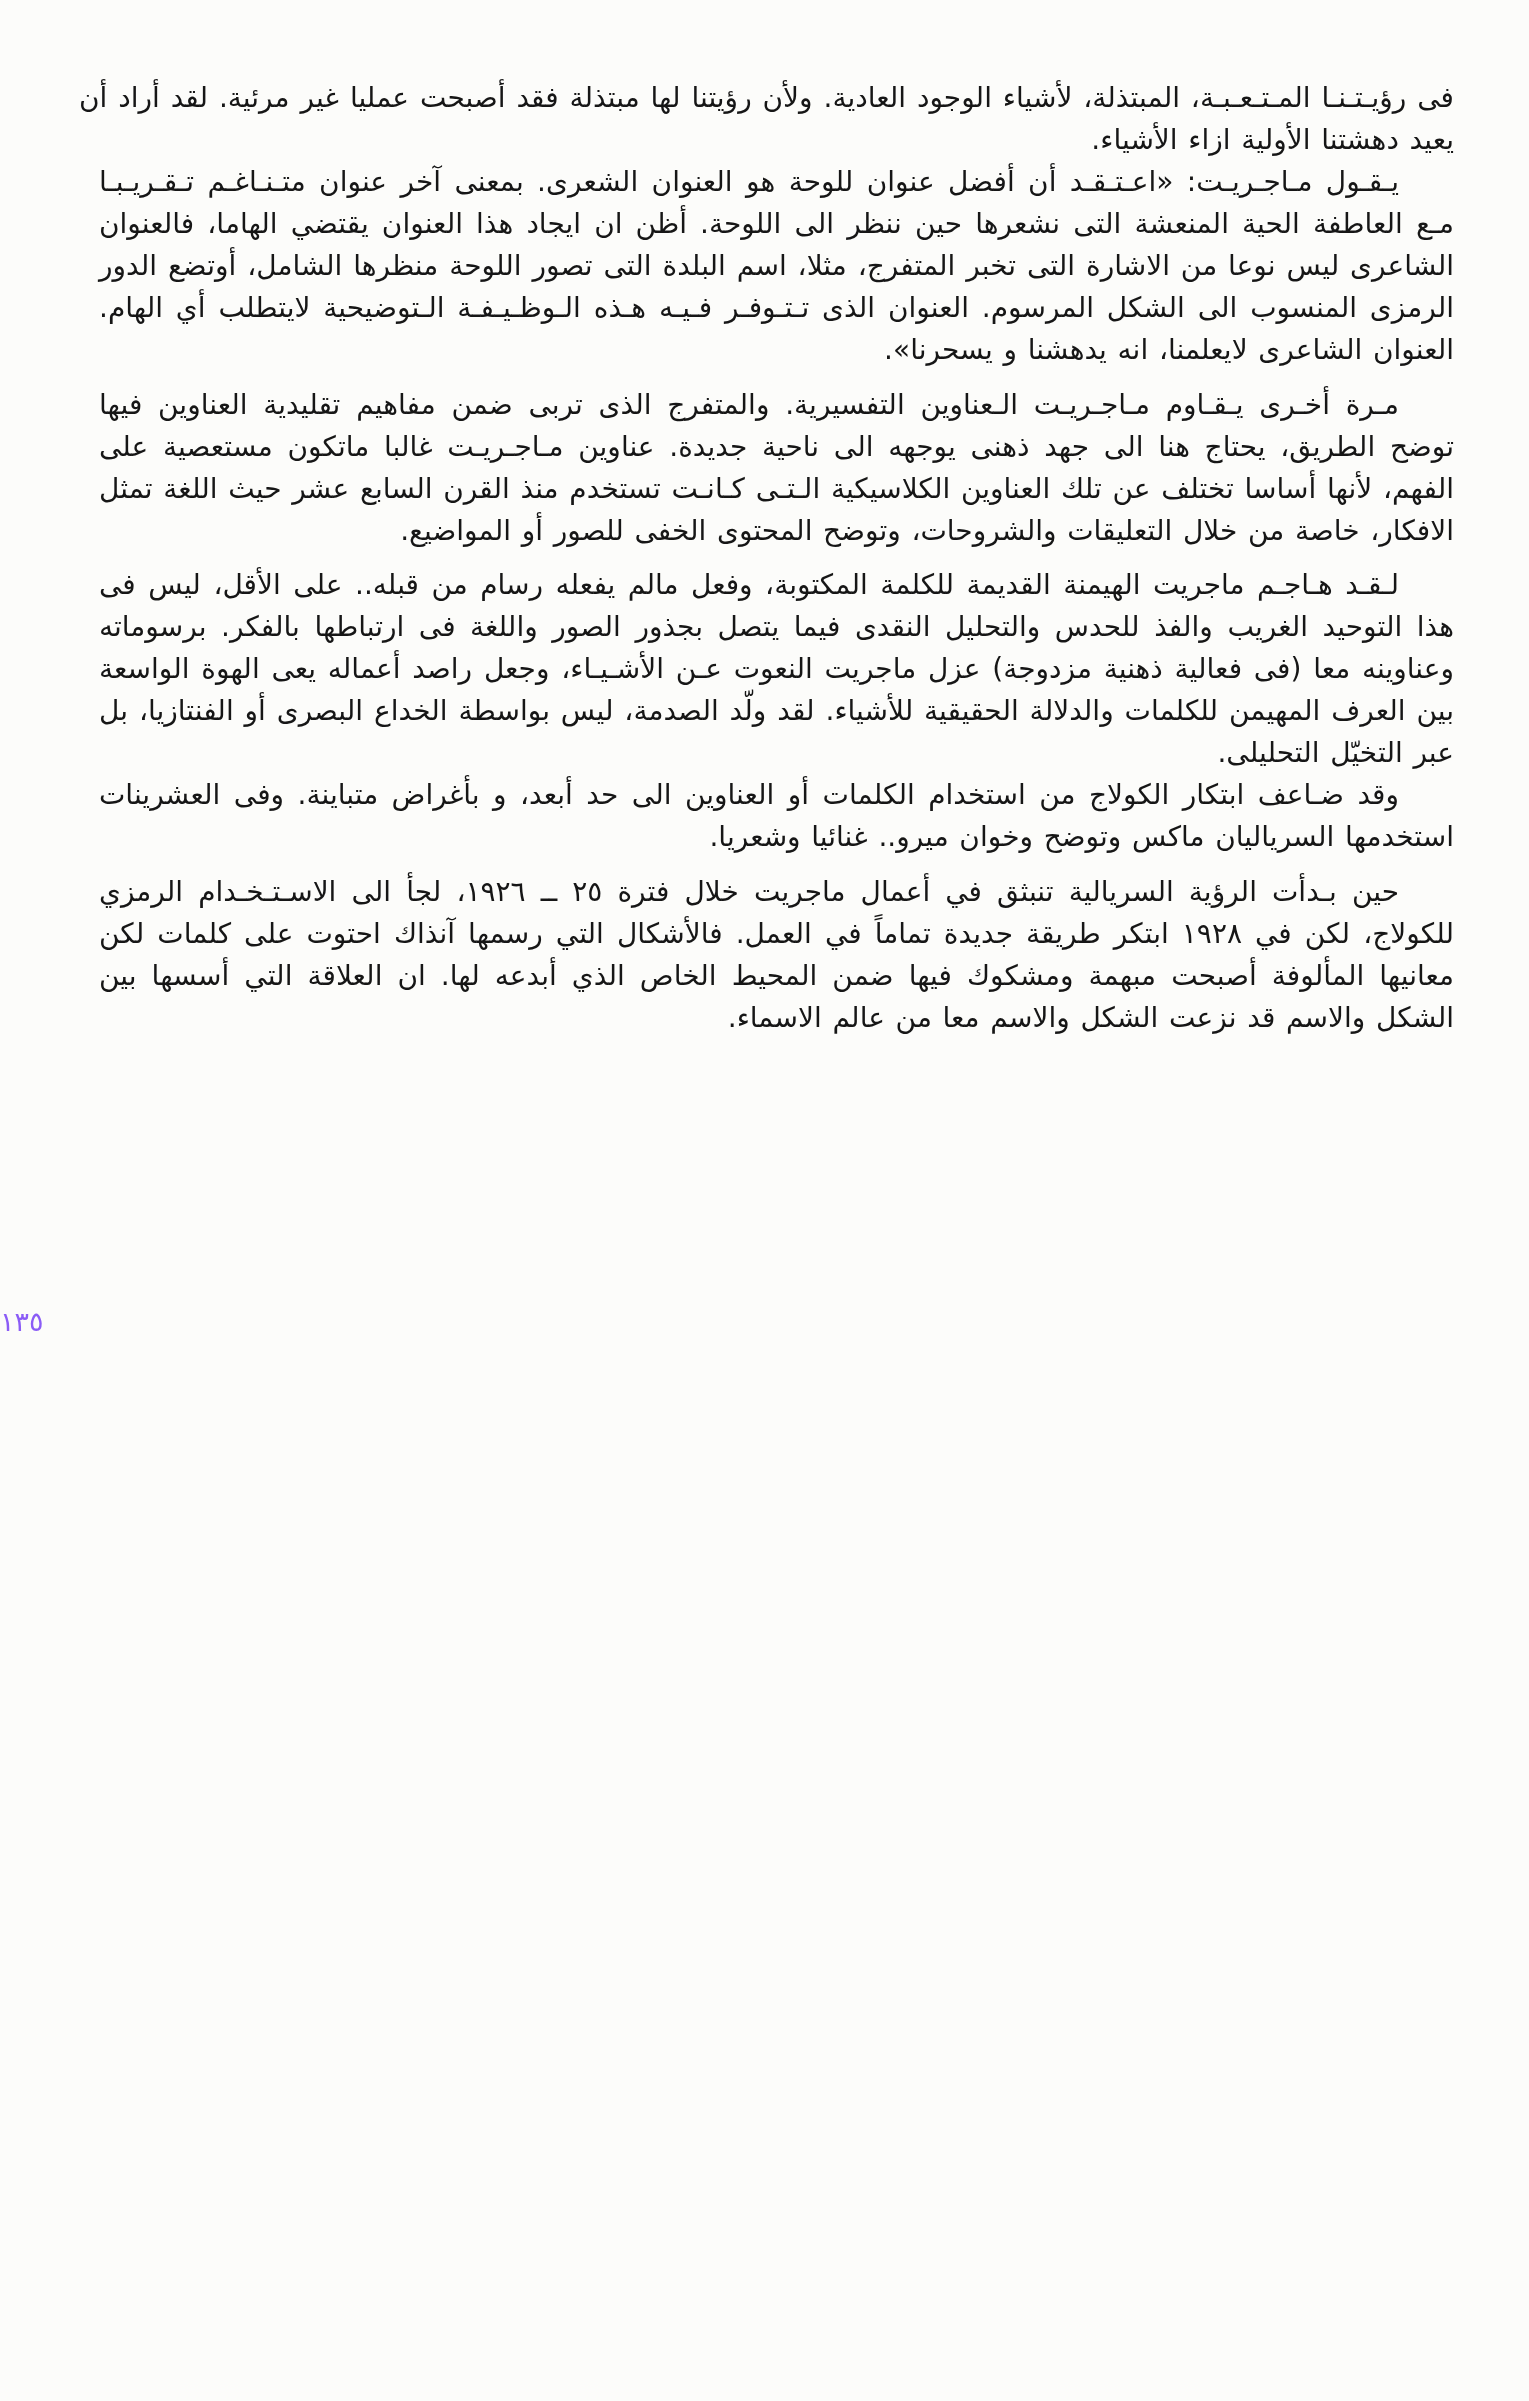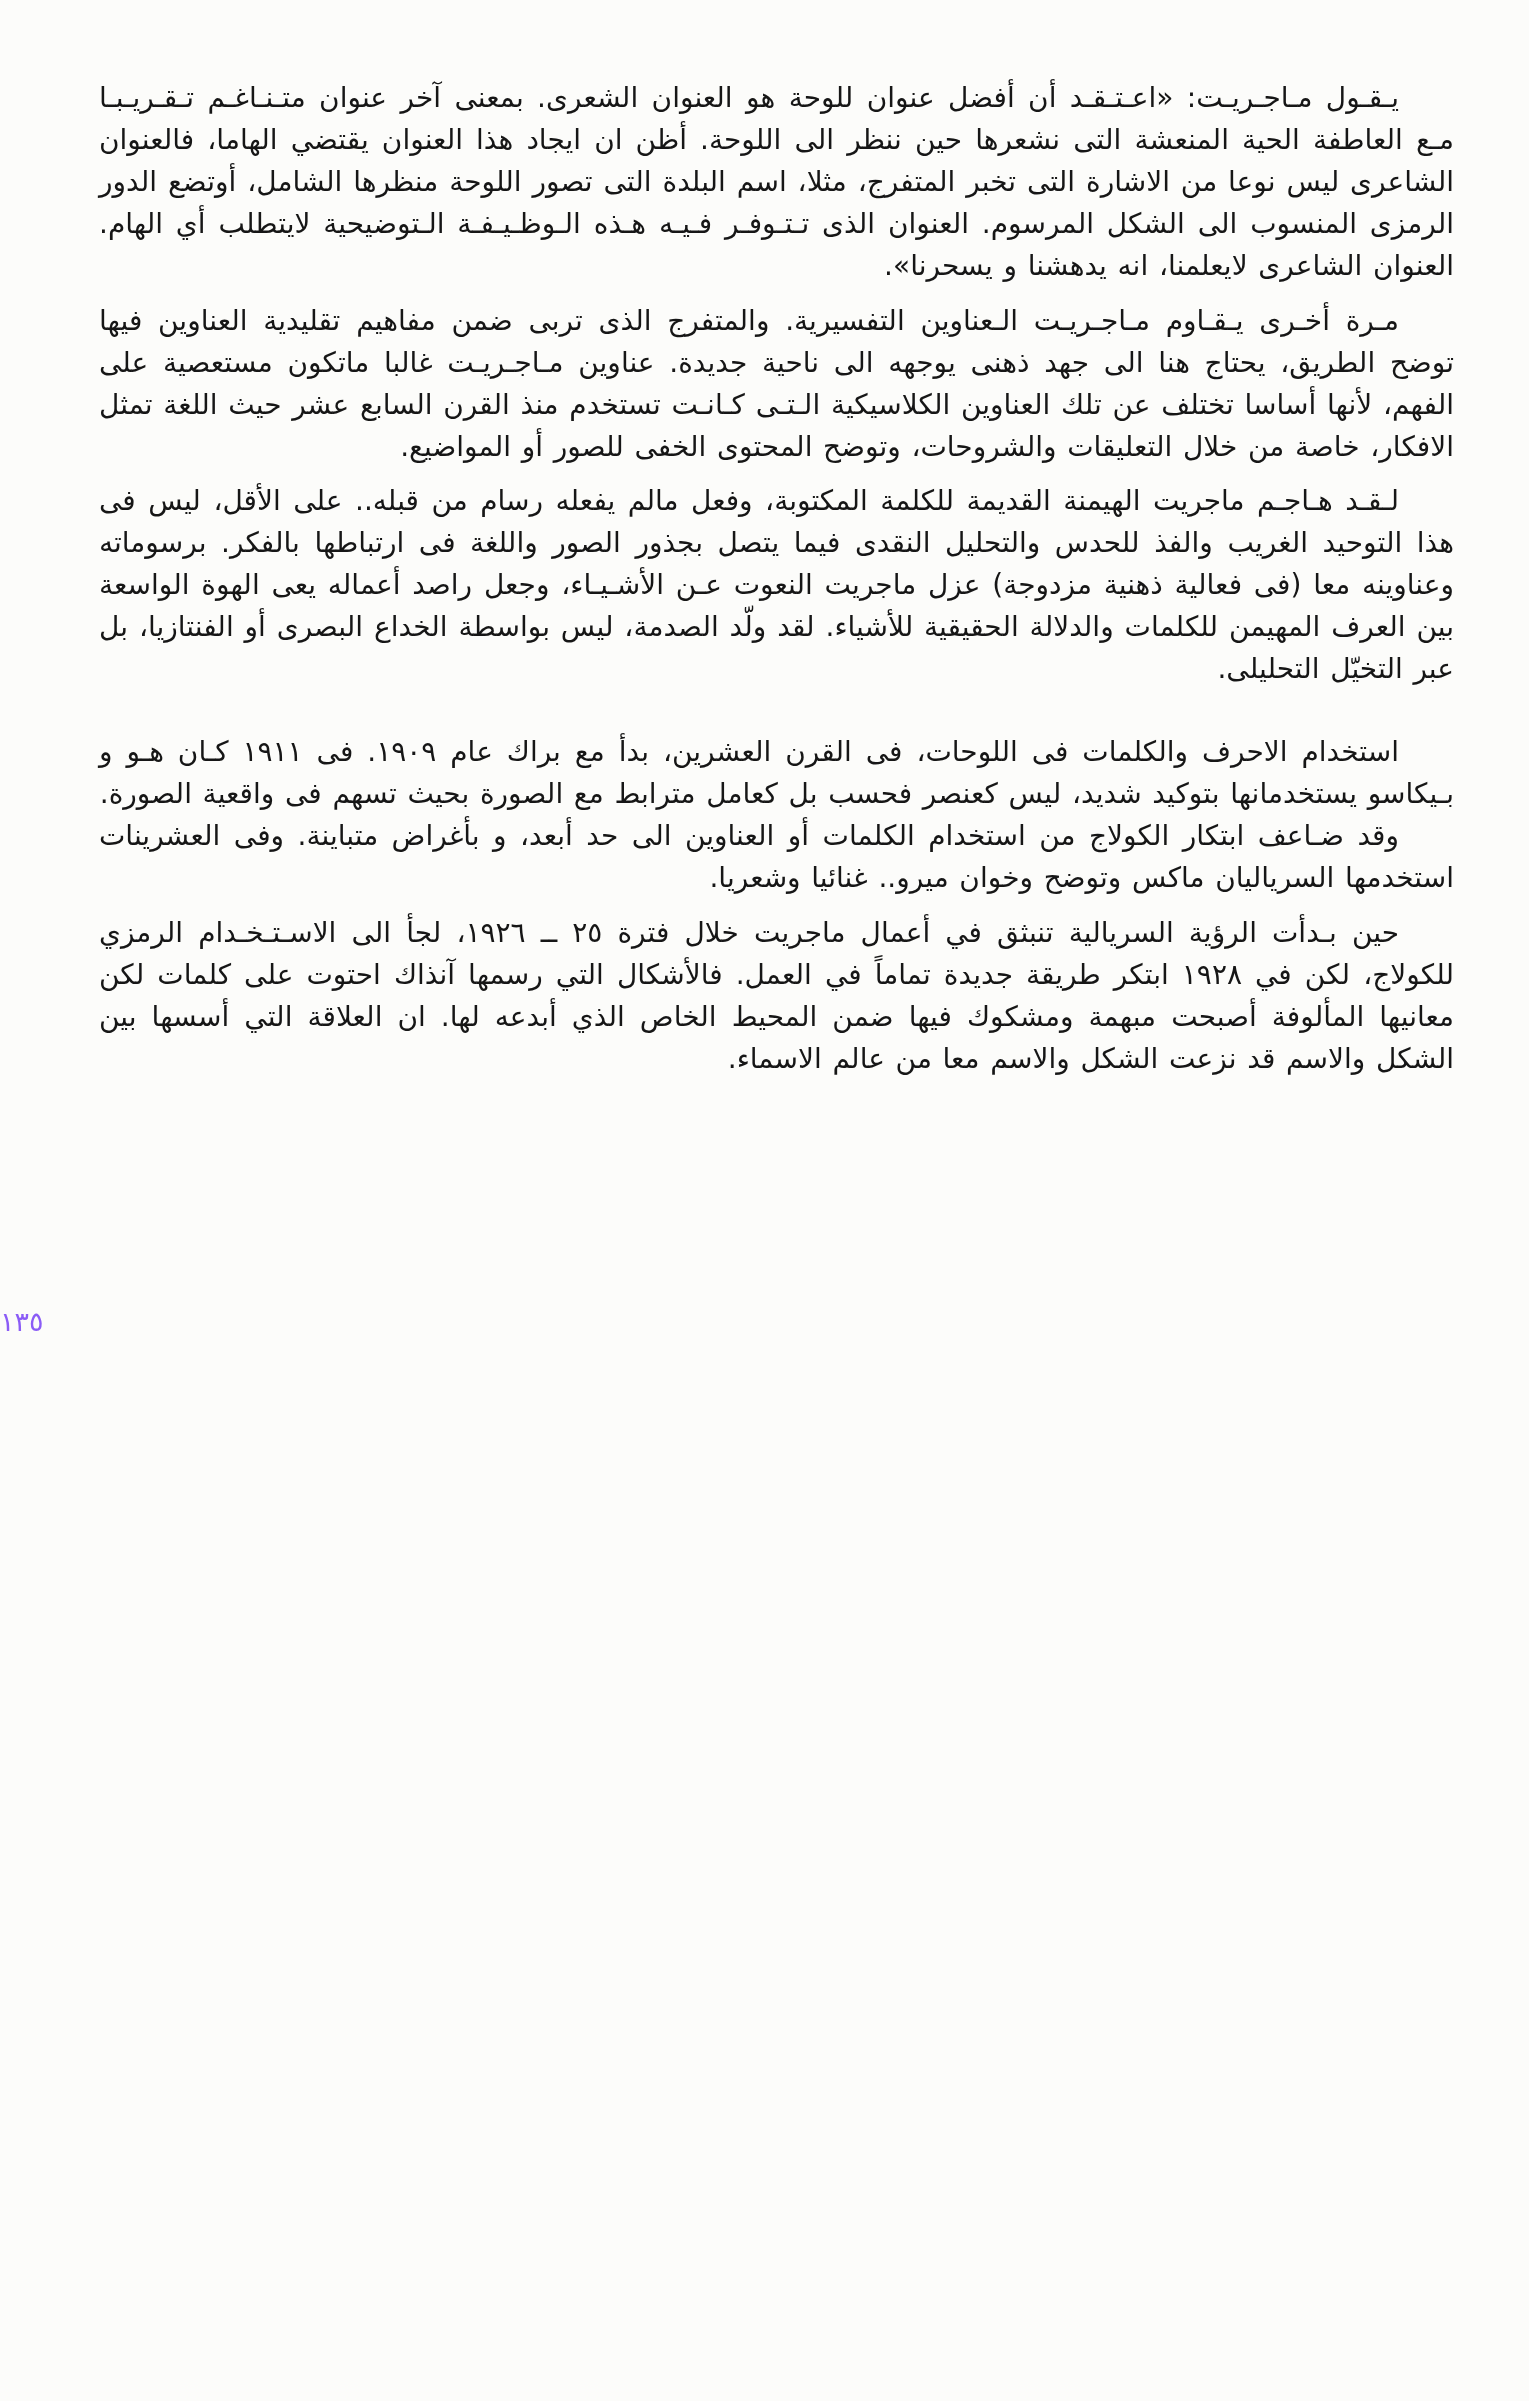--- a/index.html
+++ b/index.html
@@ -50,22 +50,22 @@
     font-size: 27px;
     color: #8b5cf6;
     font-family: "DejaVu Sans", sans-serif;
   }
 </style>
 </head>
 <body>
 
 <div class="page">
   <div class="text-block">
+    <p class="para">فى رؤيـتـنـا المـتـعـبـة، المبتذلة، لأشياء الوجود العادية. ولأن رؤيتنا لها مبتذلة فقد أصبحت عمليا غير مرئية. لقد أراد أن يعيد دهشتنا الأولية ازاء الأشياء.</p>
     <p class="para indent">يـقـول مـاجـريـت: «اعـتـقـد أن أفضل عنوان للوحة هو العنوان الشعرى. بمعنى آخر عنوان متـنـاغـم تـقـريـبـا مـع العاطفة الحية المنعشة التى نشعرها حين ننظر الى اللوحة. أظن ان ايجاد هذا العنوان يقتضي الهاما، فالعنوان الشاعرى ليس نوعا من الاشارة التى تخبر المتفرج، مثلا، اسم البلدة التى تصور اللوحة منظرها الشامل، أوتضع الدور الرمزى المنسوب الى الشكل المرسوم. العنوان الذى تـتـوفـر فـيـه هـذه الـوظـيـفـة الـتوضيحية لايتطلب أي الهام. العنوان الشاعرى لايعلمنا، انه يدهشنا و يسحرنا».</p>
     <p class="para indent small-gap-before">مـرة أخـرى يـقـاوم مـاجـريـت الـعناوين التفسيرية. والمتفرج الذى تربى ضمن مفاهيم تقليدية العناوين فيها توضح الطريق، يحتاج هنا الى جهد ذهنى يوجهه الى ناحية جديدة. عناوين مـاجـريـت غالبا ماتكون مستعصية على الفهم، لأنها أساسا تختلف عن تلك العناوين الكلاسيكية الـتـى كـانـت تستخدم منذ القرن السابع عشر حيث اللغة تمثل الافكار، خاصة من خلال التعليقات والشروحات، وتوضح المحتوى الخفى للصور أو المواضيع.</p>
     <p class="para indent small-gap-before">لـقـد هـاجـم ماجريت الهيمنة القديمة للكلمة المكتوبة، وفعل مالم يفعله رسام من قبله.. على الأقل، ليس فى هذا التوحيد الغريب والفذ للحدس والتحليل النقدى فيما يتصل بجذور الصور واللغة فى ارتباطها بالفكر. برسوماته وعناوينه معا (فى فعالية ذهنية مزدوجة) عزل ماجريت النعوت عـن الأشـيـاء، وجعل راصد أعماله يعى الهوة الواسعة بين العرف المهيمن للكلمات والدلالة الحقيقية للأشياء. لقد ولّد الصدمة، ليس بواسطة الخداع البصرى أو الفنتازيا، بل عبر التخيّل التحليلى.</p>
-    <p class="para indent gap-before">استخدام الاحرف والكلمات فى اللوحات، فى القرن العشرين، بدأ مع براك عام ١٩٠٩. فى ١٩١١ كـان هـو و بـيكاسو يستخدمانها بتوكيد شديد، ليس كعنصر فحسب بل كعامل مترابط مع الصورة بحيث تسهم فى واقعية الصورة.</p>
     <p class="para indent">وقد ضـاعف ابتكار الكولاج من استخدام الكلمات أو العناوين الى حد أبعد، و بأغراض متباينة. وفى العشرينات استخدمها السرياليان ماكس وتوضح وخوان ميرو.. غنائيا وشعريا.</p>
     <p class="para indent small-gap-before">حين بـدأت الرؤية السريالية تنبثق في أعمال ماجريت خلال فترة ٢٥ ــ ١٩٢٦، لجأ الى الاسـتـخـدام الرمزي للكولاج، لكن في ١٩٢٨ ابتكر طريقة جديدة تماماً في العمل. فالأشكال التي رسمها آنذاك احتوت على كلمات لكن معانيها المألوفة أصبحت مبهمة ومشكوك فيها ضمن المحيط الخاص الذي أبدعه لها. ان العلاقة التي أسسها بين الشكل والاسم قد نزعت الشكل والاسم معا من عالم الاسماء.</p>
   </div>
   <div class="page-number">١٣٥</div>
 </div>
 
 
 </body></html>

